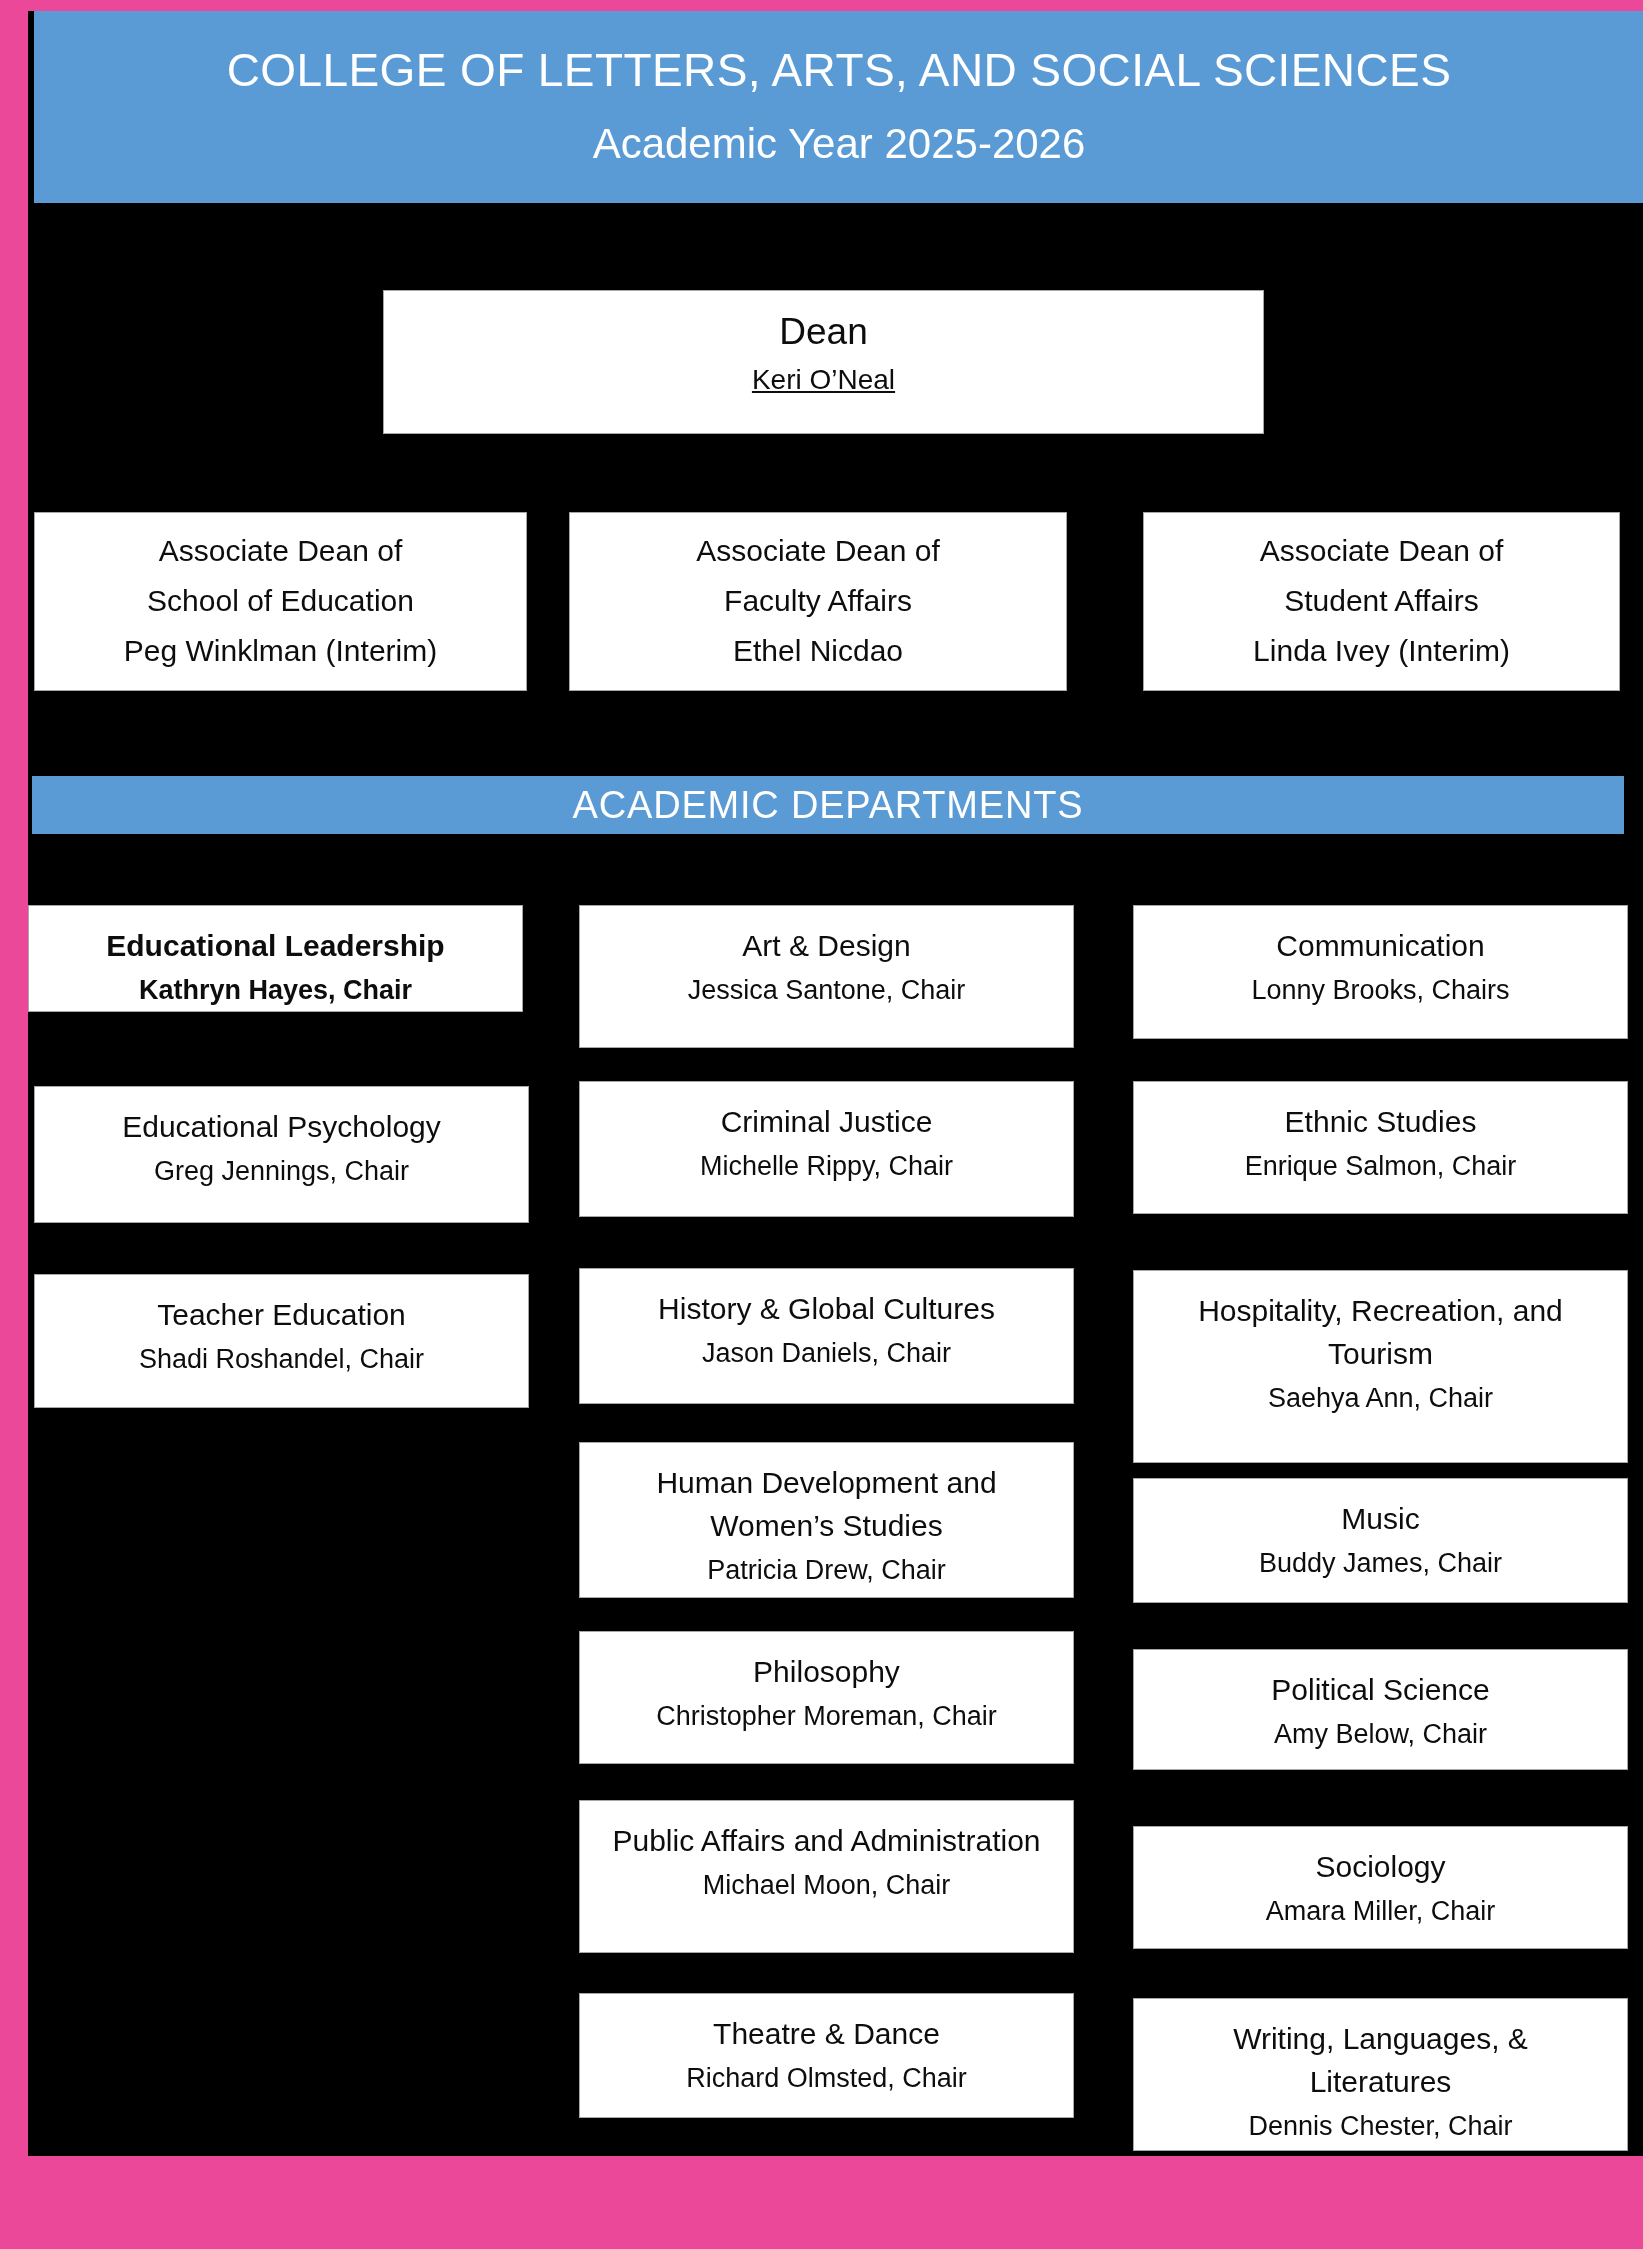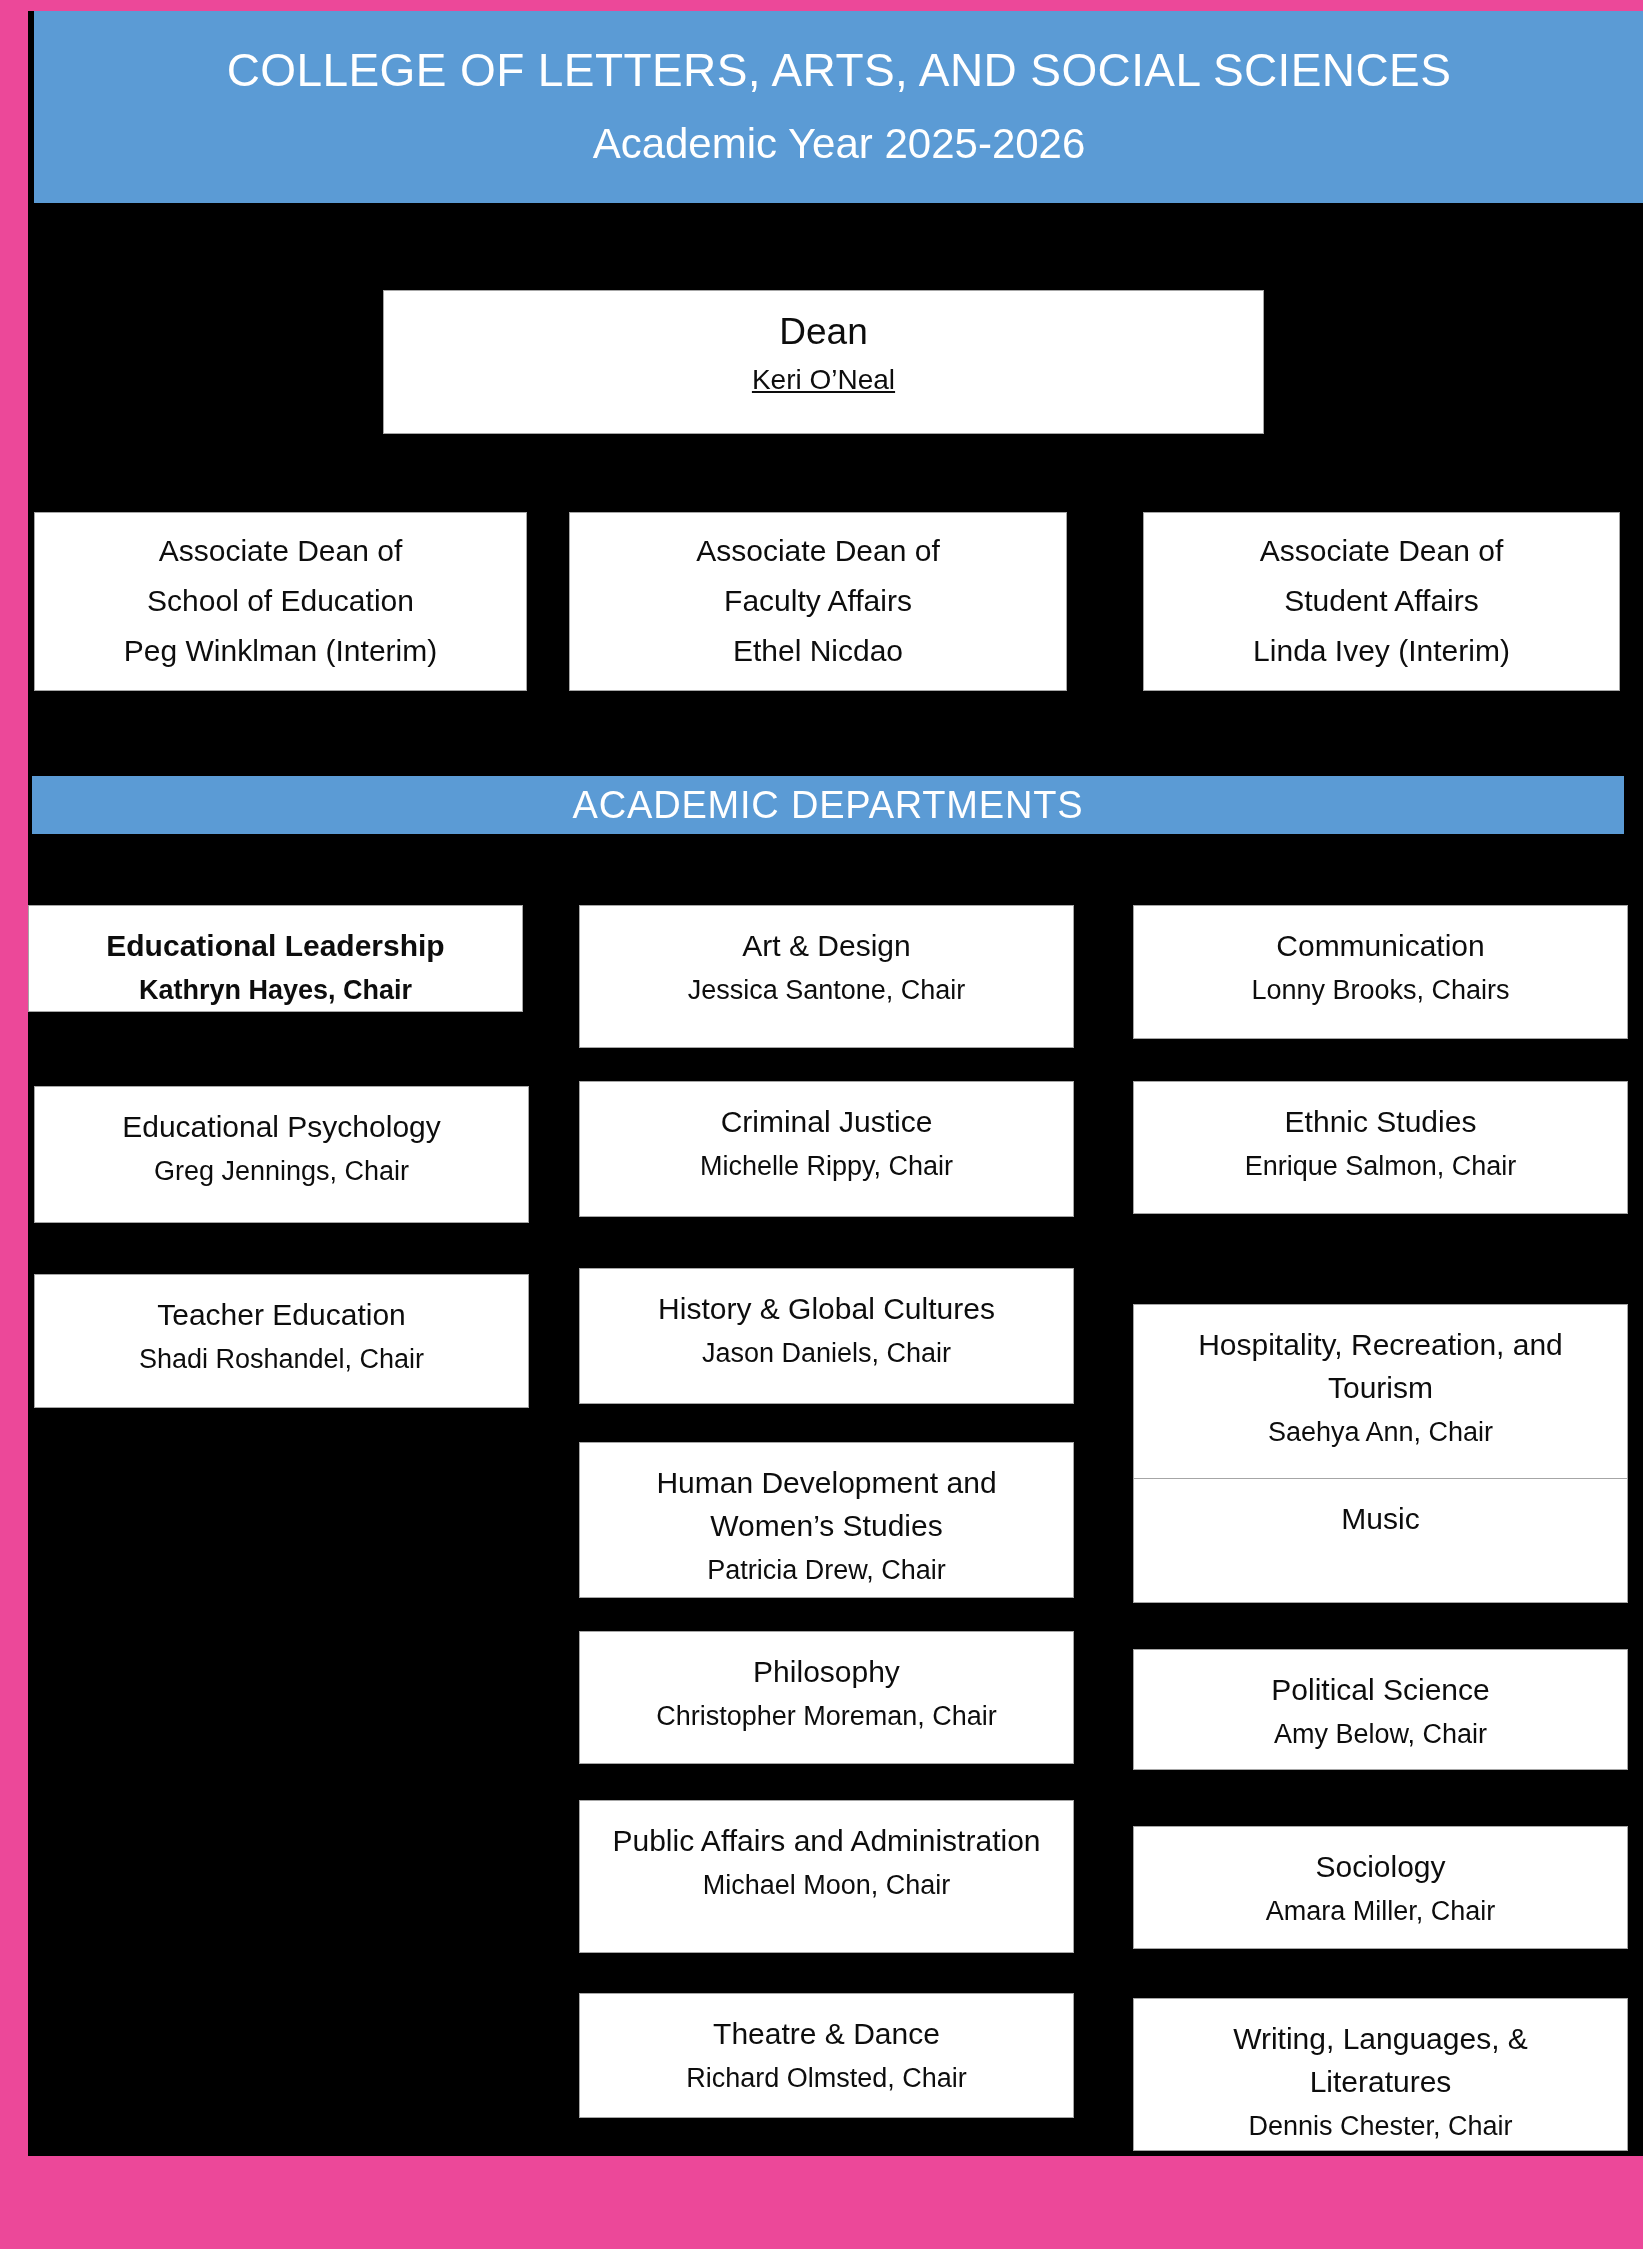--- a/index.html
+++ b/index.html
@@ -135,26 +135,27 @@
   </div>
 
   <div class="obox dept-box" style="left:1133px;width:495px;top:905px;height:134px;">
     <div class="dept-title">Communication</div>
     <div class="dept-chair">Lonny Brooks, Chairs</div>
   </div>
   <div class="obox dept-box" style="left:1133px;width:495px;top:1081px;height:133px;">
     <div class="dept-title">Ethnic Studies</div>
     <div class="dept-chair">Enrique Salmon, Chair</div>
   </div>
-  <div class="obox dept-box" style="left:1133px;width:495px;top:1270px;height:193px;margin-top:34px;">
+  <div class="obox dept-box" style="left:1133px;width:495px;top:1270px;height:193px;">
     <div class="dept-title">Hospitality, Recreation, and Tourism</div>
     <div class="dept-chair">Saehya Ann, Chair</div>
   </div>
   <div class="obox dept-box" style="left:1133px;width:495px;top:1478px;height:125px;">
     <div class="dept-title">Music</div>
+    <div class="dept-chair">Buddy James, Chair</div>
   </div>
   <div class="obox dept-box" style="left:1133px;width:495px;top:1649px;height:121px;">
     <div class="dept-title">Political Science</div>
     <div class="dept-chair">Amy Below, Chair</div>
   </div>
   <div class="obox dept-box" style="left:1133px;width:495px;top:1826px;height:123px;">
     <div class="dept-title">Sociology</div>
     <div class="dept-chair">Amara Miller, Chair</div>
   </div>
   <div class="obox dept-box" style="left:1133px;width:495px;top:1998px;height:153px;">

